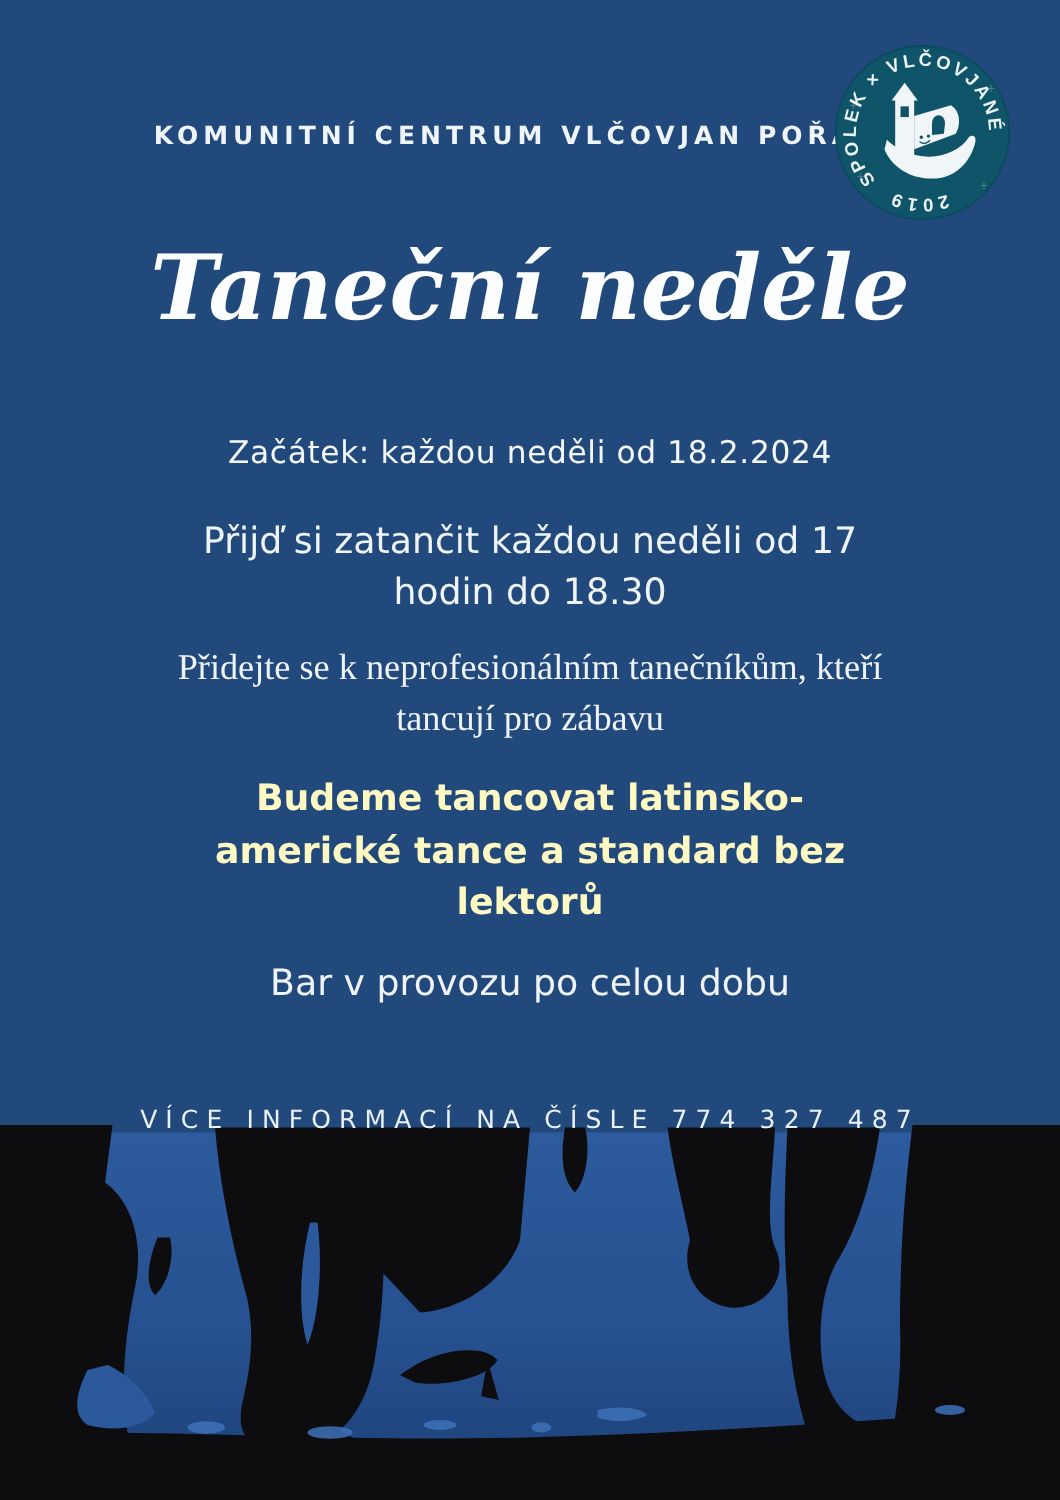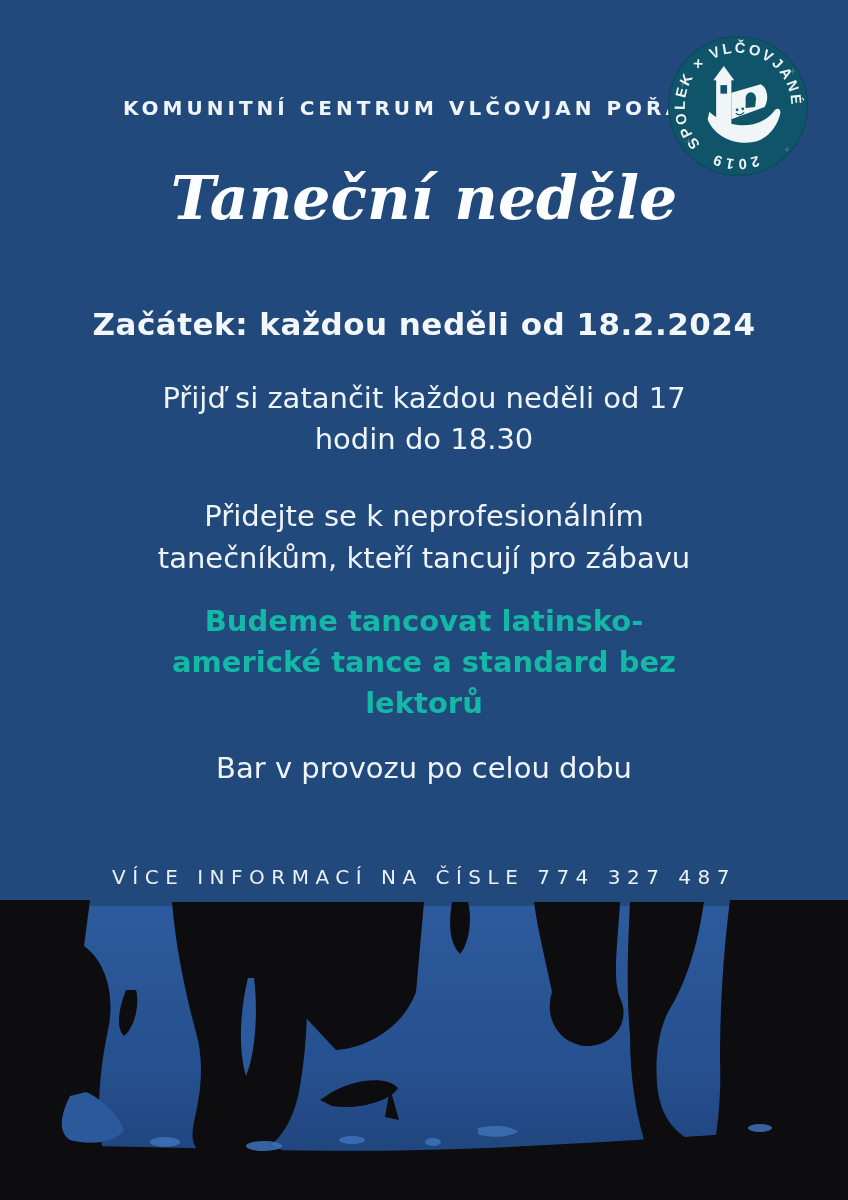--- a/index.html
+++ b/index.html
@@ -16,40 +16,40 @@
     padding-top:96px;
     font-size:20px;font-weight:bold;letter-spacing:4px;
     color:#eef4f8;
   }
 
   .logo{
     position:absolute;top:30px;left:662px;width:152px;height:152px;z-index:3;
   }
 
   .title{
-    margin:36px auto 0 auto;
+    margin:60px auto 0 auto;
     font-family:"DejaVu Serif","Liberation Serif",serif;
     font-style:italic;font-weight:bold;
-    font-size:60px;line-height:1.4;
+    font-size:72px;line-height:1.4;
     color:#fbfdff;
   }
 
   .start-line{
     margin-top:66px;
-    font-size:31px;font-weight:bold;letter-spacing:0.5px;
+    font-size:25px;font-weight:normal;letter-spacing:0.5px;
   }
 
   .para{
     margin:20px auto 0 auto;
     font-size:29px;line-height:1.42;
     color:#eff4f8;
   }
   .para.first{margin-top:36px;max-width:560px;}
-  .para.p2{max-width:590px;margin-top:36px;}
-  .para.bold{font-weight:bold;max-width:560px;margin-top:22px;color:#14b8a6;}
+  .para.p2{max-width:590px;margin-top:20px;font-family:Liberation Serif, serif;}
+  .para.bold{font-weight:bold;max-width:560px;margin-top:22px;color:#fef9c3;}
   .para.p4{margin-top:24px;}
 
   .contact{
     margin-top:76px;
     font-size:20px;font-weight:normal;letter-spacing:6.5px;
     color:#e9f0f6;
   }
 
   .photo{
     position:absolute;left:0;bottom:0;width:848px;height:300px;z-index:1;

